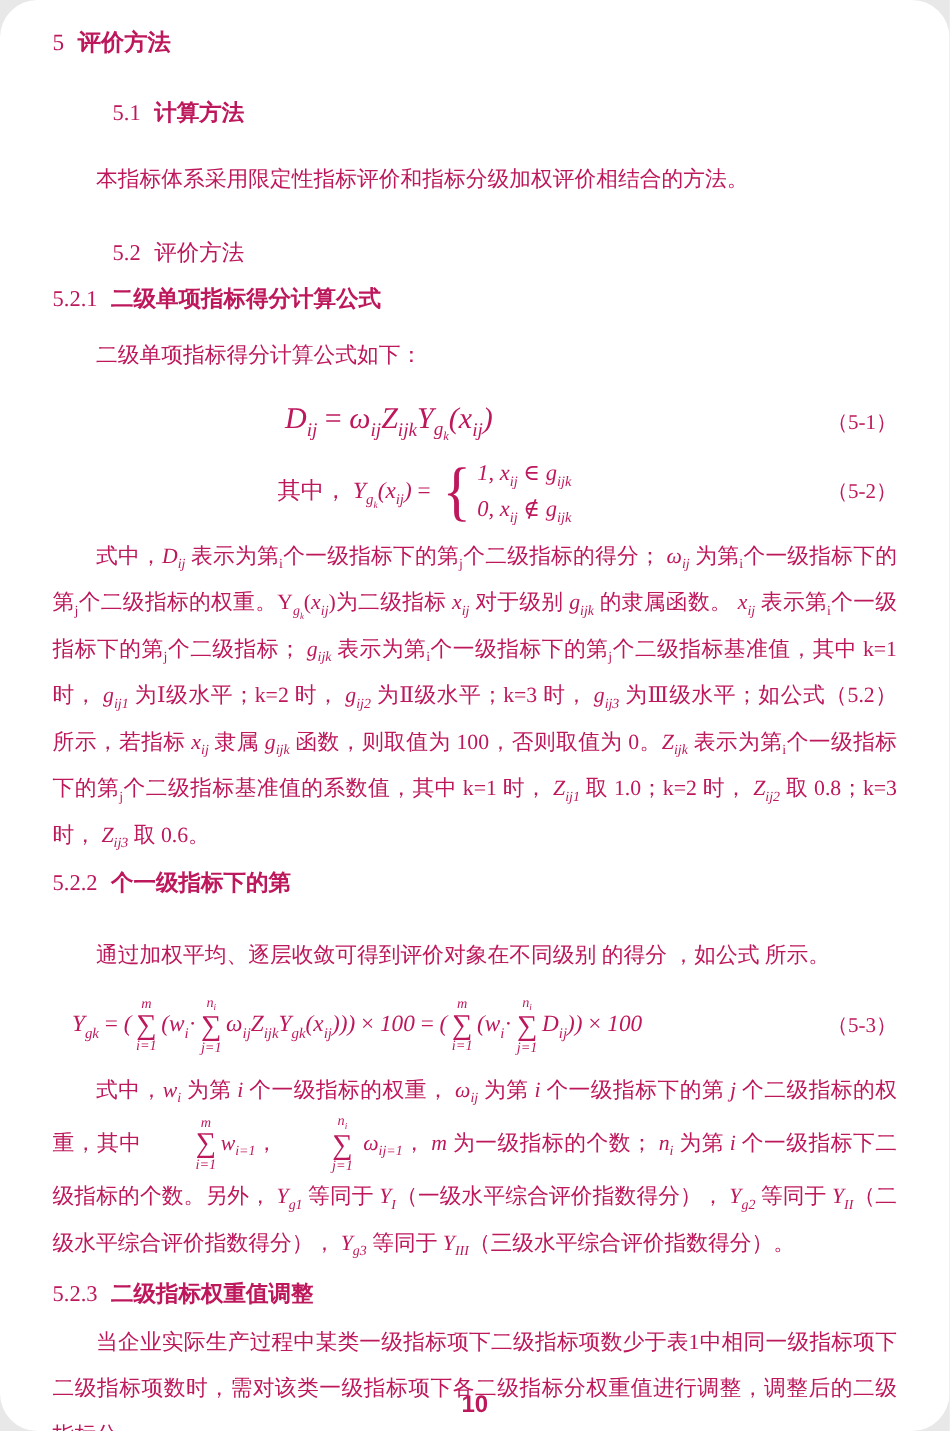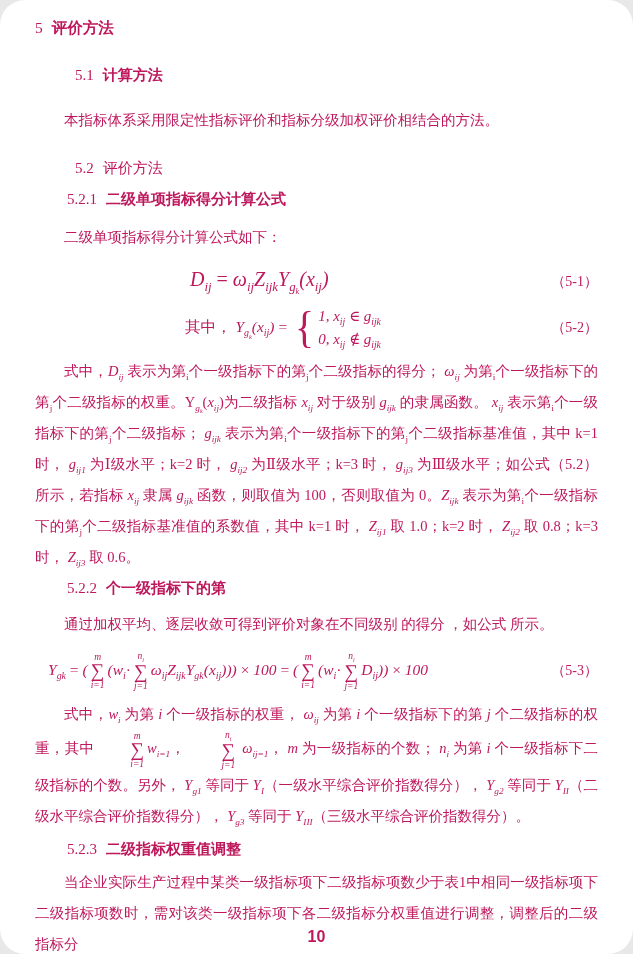--- a/index.html
+++ b/index.html
@@ -16,21 +16,21 @@
   .content{padding:10px 35px 0 35px;}
 
   
   .h{margin:0;}
   .hnum{font-family:"Liberation Serif",serif;margin-right:9px;}
   .htit{font-family:"Liberation Sans","DejaVu Sans",sans-serif;font-weight:700;}
   .h.reg .htit{font-family:"Liberation Serif",serif;font-weight:400;}
   .lvl1{font-size:15.5px;margin-top:8px;}
   .lvl2{font-size:15px;margin-top:27px;margin-left:40px;}
   .lvl2.reg{margin-top:23px;}
-  .lvl3{font-size:15px;margin-top:12px;margin-left:32px;}
+  .lvl3{font-size:15px;margin-top:12px;}
 
   
   .body{
     font-size:14.5px;
     line-height:31px;
     text-align:justify;
     margin:0;
     margin-top:13px;
   }
   .ind{text-indent:2em;}
@@ -104,21 +104,21 @@
           </span></span>
       <span class="eqtag">（5-2）</span>
     </div>
 
     <p class="body ind tight"><span class="mt">式中，</span><span class="mi">D</span><span class="ms"><span class="mi">ij</span></span><span class="mt"> 表示为第</span><span class="ms"><span class="mt">i</span></span><span class="mt">个一级指标下的第</span><span class="ms"><span class="mt">j</span></span><span class="mt">个二级指标的得分； </span><span class="mi">ω</span><span class="ms"><span class="mi">ij</span></span><span class="mt"> 为第</span><span class="ms"><span class="mt">i</span></span><span class="mt">个一级指标下的第</span><span class="ms"><span class="mt">j</span></span><span class="mt">个二级指标的权重。</span><span class="mt">Y</span><span class="ms"><span class="mi">g</span><span class="ms"><span class="mi">k</span></span></span><span class="mt">(</span><span class="mi">x</span><span class="ms"><span class="mi">ij</span></span><span class="mt">)</span><span class="mt">为二级指标 </span><span class="mi">x</span><span class="ms"><span class="mi">ij</span></span><span class="mt"> 对于级别 </span><span class="mi">g</span><span class="ms"><span class="mi">ijk</span></span><span class="mt"> 的隶属函数。 </span><span class="mi">x</span><span class="ms"><span class="mi">ij</span></span><span class="mt"> 表示第</span><span class="ms"><span class="mt">i</span></span><span class="mt">个一级指标下的第</span><span class="ms"><span class="mt">j</span></span><span class="mt">个二级指标； </span><span class="mi">g</span><span class="ms"><span class="mi">ijk</span></span><span class="mt"> 表示为第</span><span class="ms"><span class="mt">i</span></span><span class="mt">个一级指标下的第</span><span class="ms"><span class="mt">j</span></span><span class="mt">个二级指标基准值，其中 k=1 时， </span><span class="mi">g</span><span class="ms"><span class="mi">ij1</span></span><span class="mt"> 为Ⅰ级水平；k=2 时， </span><span class="mi">g</span><span class="ms"><span class="mi">ij2</span></span><span class="mt"> 为Ⅱ级水平；k=3 时， </span><span class="mi">g</span><span class="ms"><span class="mi">ij3</span></span><span class="mt"> 为Ⅲ级水平；如公式（5.2）所示，若指标 </span><span class="mi">x</span><span class="ms"><span class="mi">ij</span></span><span class="mt"> 隶属 </span><span class="mi">g</span><span class="ms"><span class="mi">ijk</span></span><span class="mt"> 函数，则取值为 100，否则取值为 0。</span><span class="mi">Z</span><span class="ms"><span class="mi">ijk</span></span><span class="mt"> 表示为第</span><span class="ms"><span class="mt">i</span></span><span class="mt">个一级指标下的第</span><span class="ms"><span class="mt">j</span></span><span class="mt">个二级指标基准值的系数值，其中 k=1 时， </span><span class="mi">Z</span><span class="ms"><span class="mi">ij1</span></span><span class="mt"> 取 1.0；k=2 时， </span><span class="mi">Z</span><span class="ms"><span class="mi">ij2</span></span><span class="mt"> 取 0.8；k=3 时， </span><span class="mi">Z</span><span class="ms"><span class="mi">ij3</span></span><span class="mt"> 取 0.6。</span></p>
 
     <div class="h lvl3" style="margin-top:6px">
       <span class="hnum">5.2.2</span><span class="htit">个一级指标下的第</span>
     </div>
 
-    <p class="body ind" style="margin-top:11px"><span class="mt">通过加权平均、逐层收敛可得到评价对象在不同级别 的得分 ，如公式 所示。</span></p>
+    <p class="body ind" style="margin-top:24px"><span class="mt">通过加权平均、逐层收敛可得到评价对象在不同级别 的得分 ，如公式 所示。</span></p>
 
     <div class="eq eq3">
       <span class="eqbody"><span class="mi">Y</span><span class="ms"><span class="mi">gk</span></span><span class="mt"> = </span><span class="mi">(</span><span class="msum">
             <span class="lim"><span class="mi">m</span></span>
             <span class="sig">∑</span>
             <span class="lim"><span class="mi">i=1</span></span>
           </span><span class="mi">(</span><span class="mi">w</span><span class="ms"><span class="mi">i</span></span><span class="mt">·</span><span class="msum">
             <span class="lim"><span class="mi">n</span><span class="ms"><span class="mi">i</span></span></span>
             <span class="sig">∑</span>
             <span class="lim"><span class="mi">j=1</span></span>

